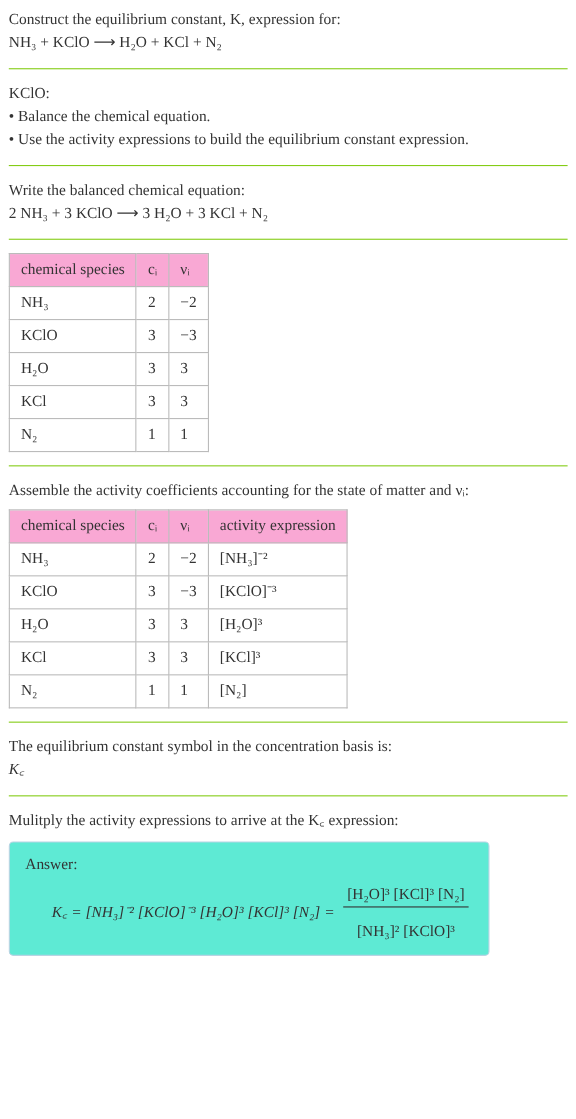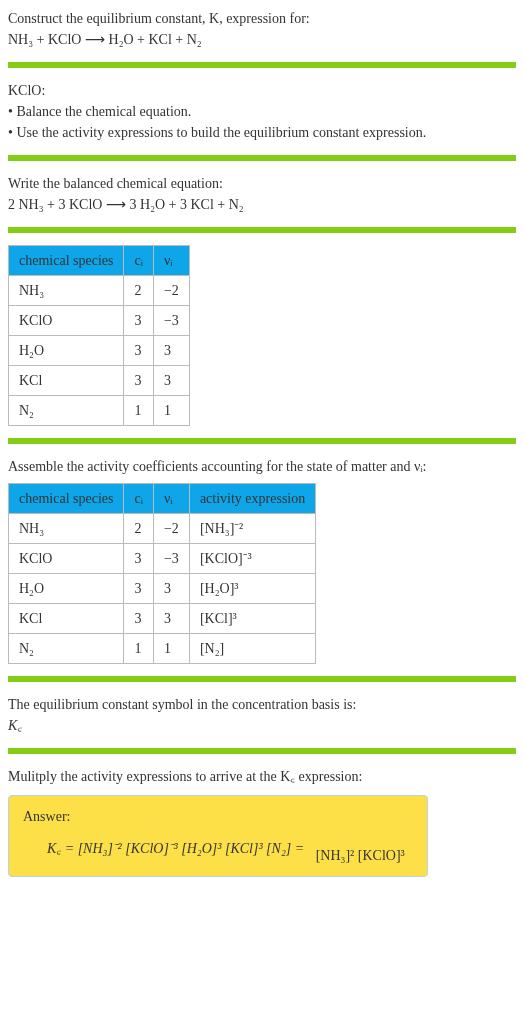--- a/index.html
+++ b/index.html
@@ -6,42 +6,42 @@
     font-family: Georgia, 'Times New Roman', serif;
     font-size: 14px;
     color: #333;
     margin: 0;
     padding: 8px;
     width: 508px;
     background: #fff;
     line-height: 1.5;
   }
   .section {
-    border-bottom: 6px solid #84cc16;
+    border-bottom: 1px solid #84cc16;
     padding-bottom: 12px;
     margin-bottom: 12px;
   }
   .section:last-of-type {
     border-bottom: none;
   }
   table {
     border-collapse: collapse;
     margin-top: 6px;
   }
   th, td {
     border: 1px solid #bbb;
     padding: 4px 10px;
     text-align: left;
     font-weight: normal;
   }
   th {
-    background: #0ea5e9;
+    background: #f9a8d4;
   }
   .answer-box {
-    background: #fde047;
+    background: #5eead4;
     border: 1px solid #b8d4e3;
     border-radius: 4px;
     padding: 10px 14px;
     display: inline-block;
   }
   .answer-box .label {
     margin-bottom: 6px;
   }
   .ital { font-style: italic; }
   .frac {
@@ -159,17 +159,18 @@
   <div class="ital">K꜀</div>
 </div>
 
 <div class="section" style="border-bottom:none;">
   <div>Mulitply the activity expressions to arrive at the K꜀ expression:</div>
   <div class="answer-box" style="margin-top:8px;">
     <div class="label">Answer:</div>
     <div class="indent">
       <span class="ital">K꜀ = [NH₃]⁻² [KClO]⁻³ [H₂O]³ [KCl]³ [N₂] =</span>
       <span class="frac">
+        <span class="num">[H₂O]³ [KCl]³ [N₂]</span>
         <span class="den">[NH₃]² [KClO]³</span>
       </span>
     </div>
   </div>
 </div>
 
 </body></html>

